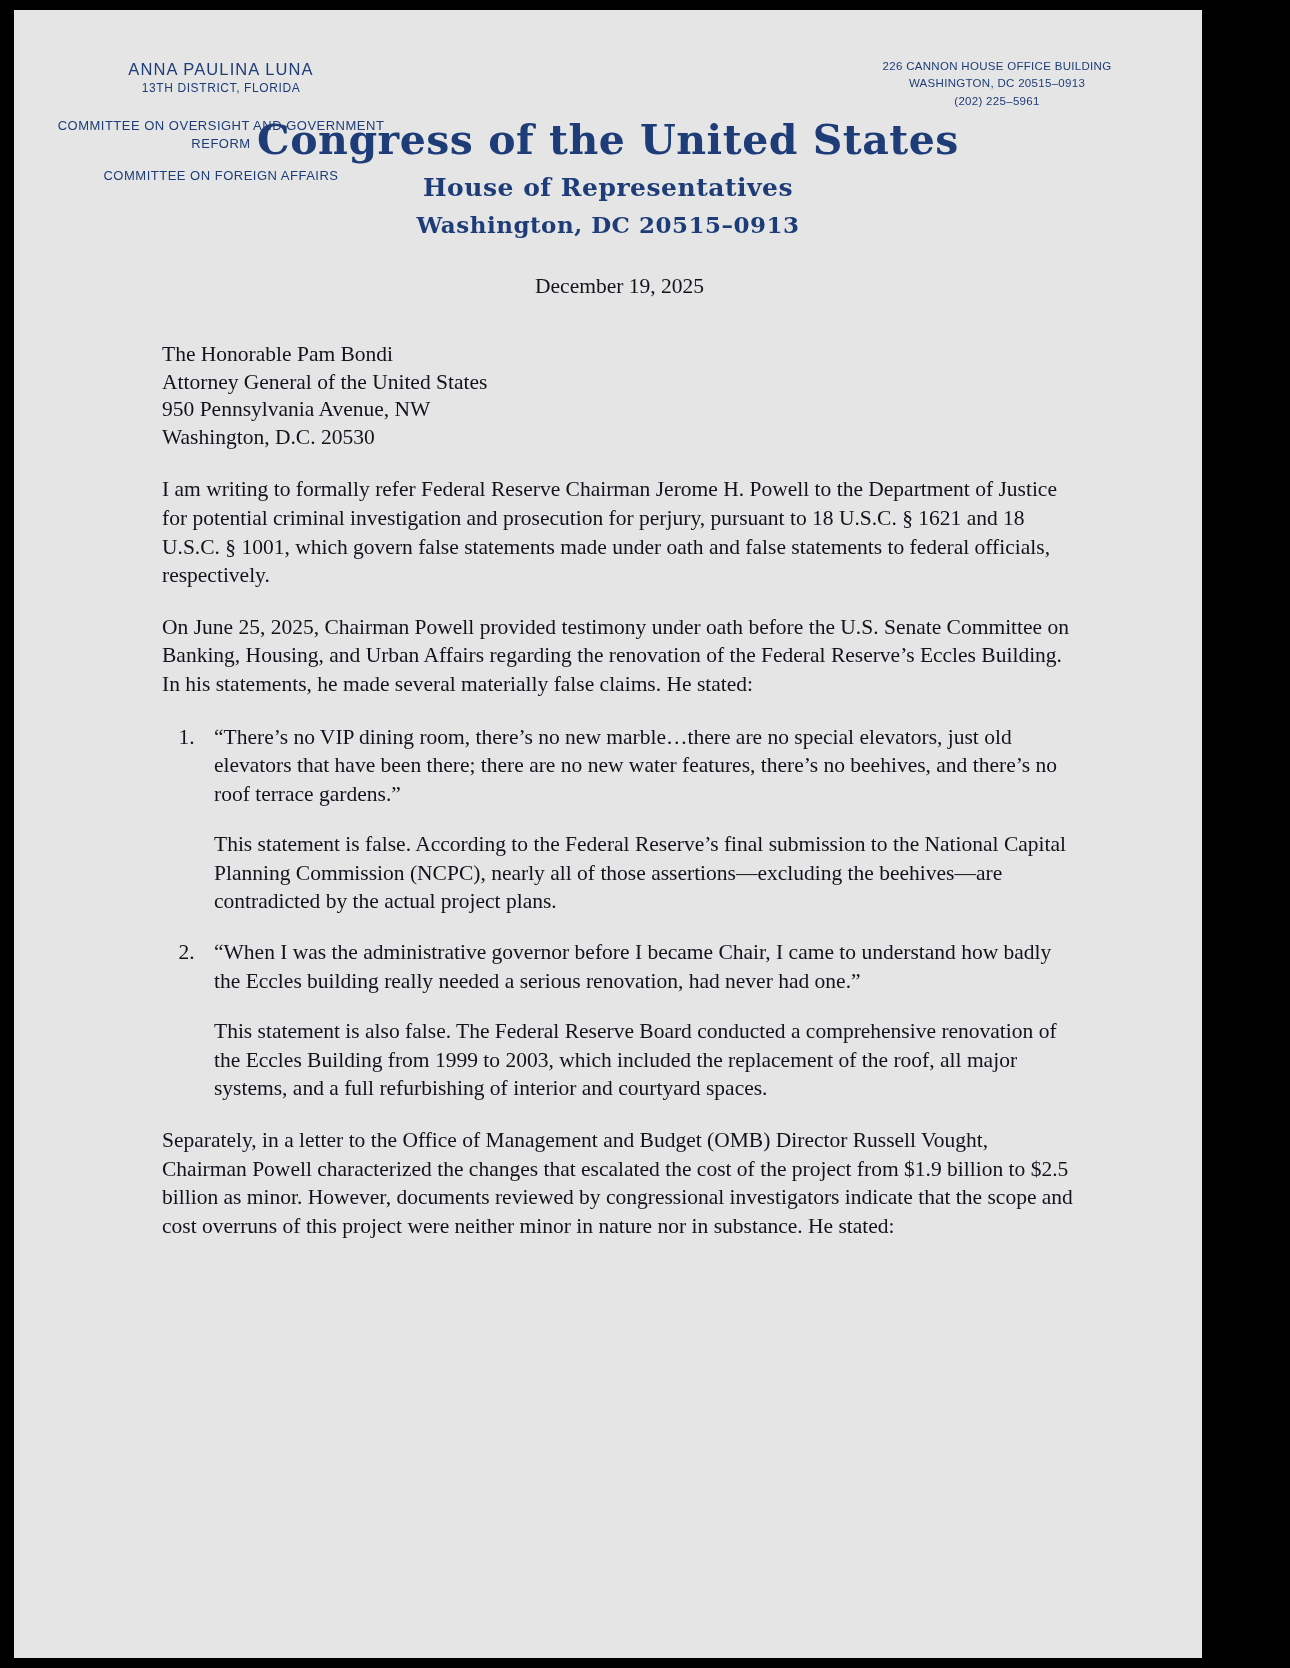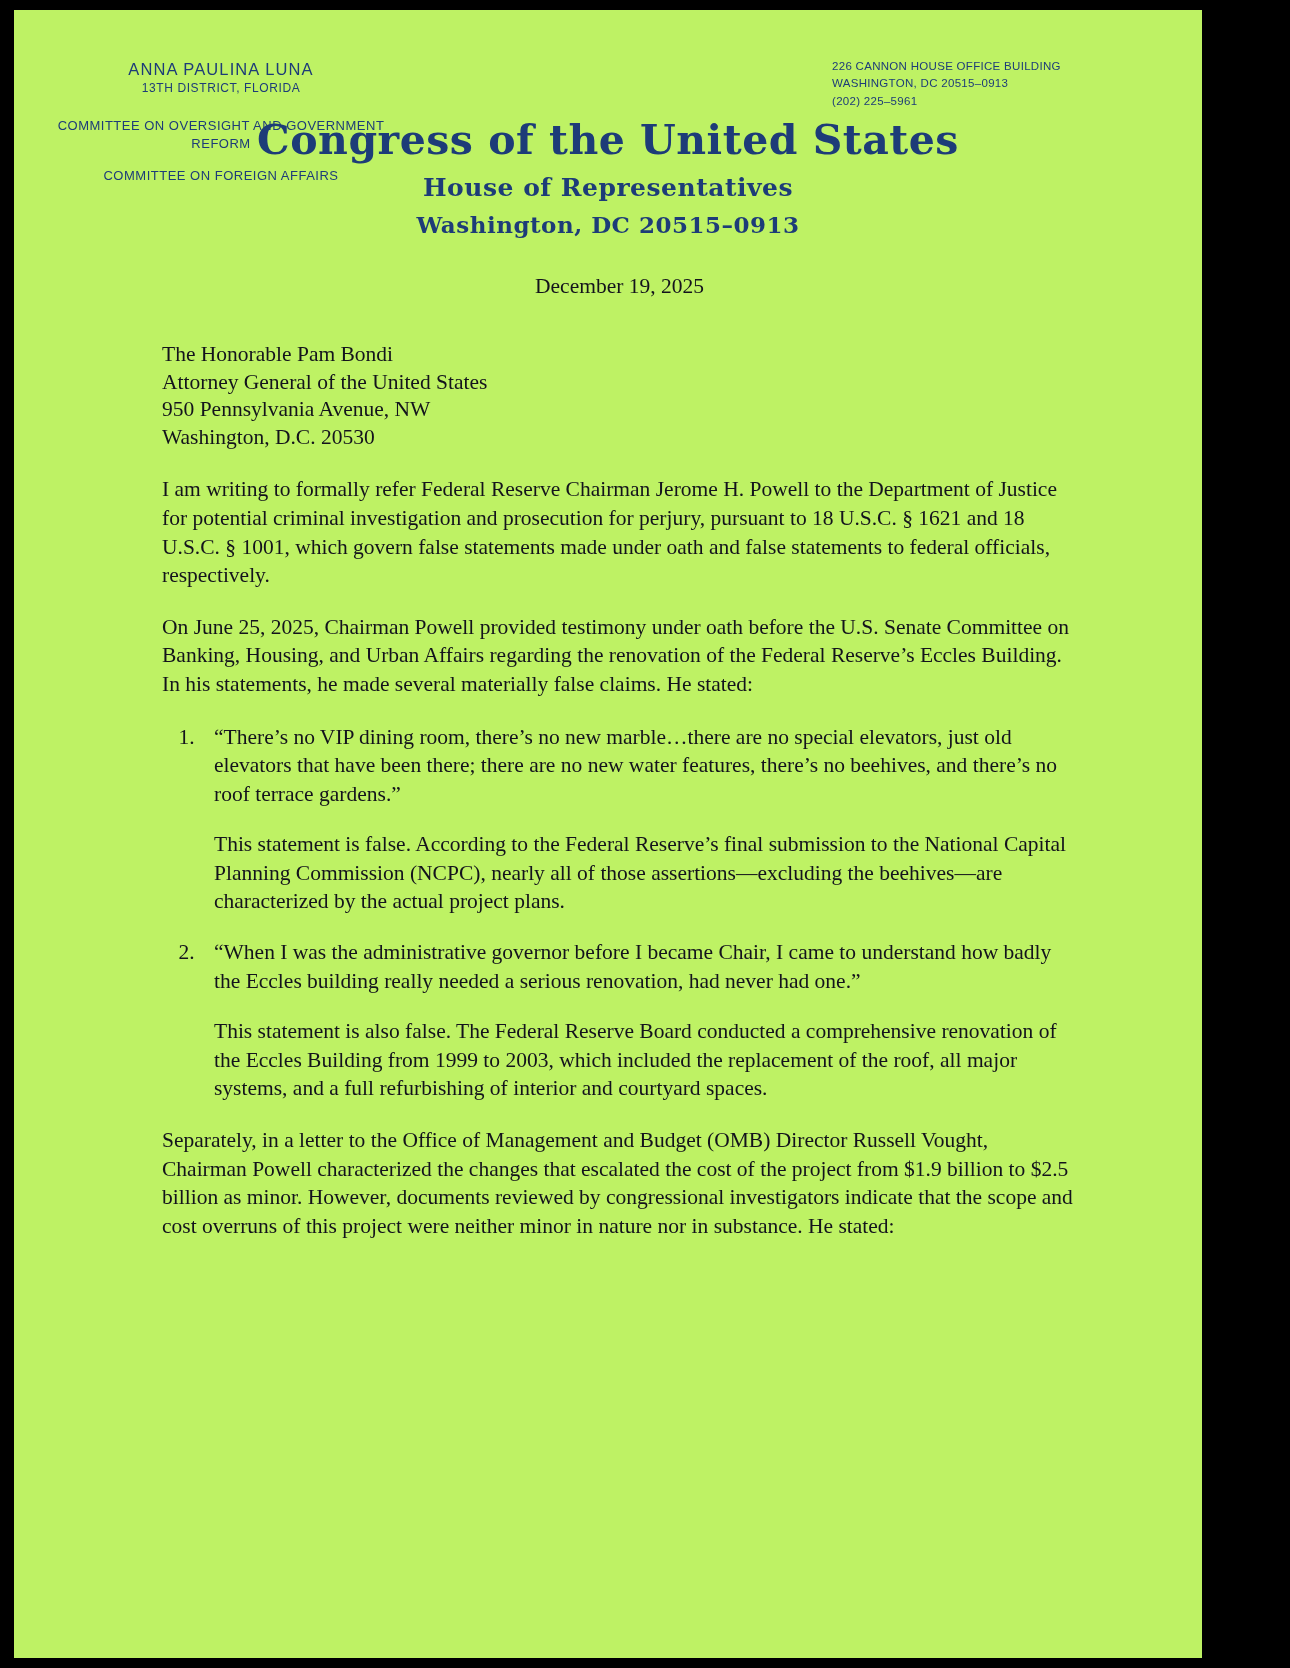--- a/index.html
+++ b/index.html
@@ -12,21 +12,21 @@
     height: 1668px;
     overflow: hidden;
     font-family: "Liberation Serif", serif;
   }
   .page {
     position: absolute;
     left: 14px;
     top: 10px;
     width: 1188px;
     height: 1648px;
-    background: #bef264;
+    background: #e5e5e5;
     box-sizing: border-box;
     overflow: hidden;
   }
 
   
   .letterhead {
     position: relative;
     height: 250px;
   }
   .lh-left {
@@ -58,21 +58,21 @@
     color: #1d3c78;
   }
   .lh-committee-2 {
     margin-top: 15px;
   }
   .lh-right {
     position: absolute;
     right: 40px;
     top: 48px;
     width: 330px;
-    text-align: left;
+    text-align: center;
     color: #1d3c78;
     font-family: "Liberation Sans", sans-serif;
     font-size: 11.5px;
     line-height: 1.5;
     letter-spacing: 0.3px;
   }
   .lh-center {
     position: absolute;
     left: 0;
     right: 0;
@@ -184,21 +184,21 @@
     </div>
 
 
     <p class="para">I am writing to formally refer Federal Reserve Chairman Jerome H. Powell to the Department of Justice for potential criminal investigation and prosecution for perjury, pursuant to 18 U.S.C. § 1621 and 18 U.S.C. § 1001, which govern false statements made under oath and false statements to federal officials, respectively.</p>
 
     <p class="para">On June 25, 2025, Chairman Powell provided testimony under oath before the U.S. Senate Committee on Banking, Housing, and Urban Affairs regarding the renovation of the Federal Reserve’s Eccles Building. In his statements, he made several materially false claims. He stated:</p>
 
     <ol class="claims">
       <li>
         <p class="quote">“There’s no VIP dining room, there’s no new marble…there are no special elevators, just old elevators that have been there; there are no new water features, there’s no beehives, and there’s no roof terrace gardens.”</p>
-        <p class="rebuttal">This statement is false. According to the Federal Reserve’s final submission to the National Capital Planning Commission (NCPC), nearly all of those assertions—excluding the beehives—are characterized by the actual project plans.</p>
+        <p class="rebuttal">This statement is false. According to the Federal Reserve’s final submission to the National Capital Planning Commission (NCPC), nearly all of those assertions—excluding the beehives—are contradicted by the actual project plans.</p>
       </li>
       <li>
         <p class="quote">“When I was the administrative governor before I became Chair, I came to understand how badly the Eccles building really needed a serious renovation, had never had one.”</p>
         <p class="rebuttal">This statement is also false. The Federal Reserve Board conducted a comprehensive renovation of the Eccles Building from 1999 to 2003, which included the replacement of the roof, all major systems, and a full refurbishing of interior and courtyard spaces.</p>
       </li>
     </ol>
 
     <p class="para">Separately, in a letter to the Office of Management and Budget (OMB) Director Russell Vought, Chairman Powell characterized the changes that escalated the cost of the project from $1.9 billion to $2.5 billion as minor. However, documents reviewed by congressional investigators indicate that the scope and cost overruns of this project were neither minor in nature nor in substance. He stated:</p>
 
   </div>

